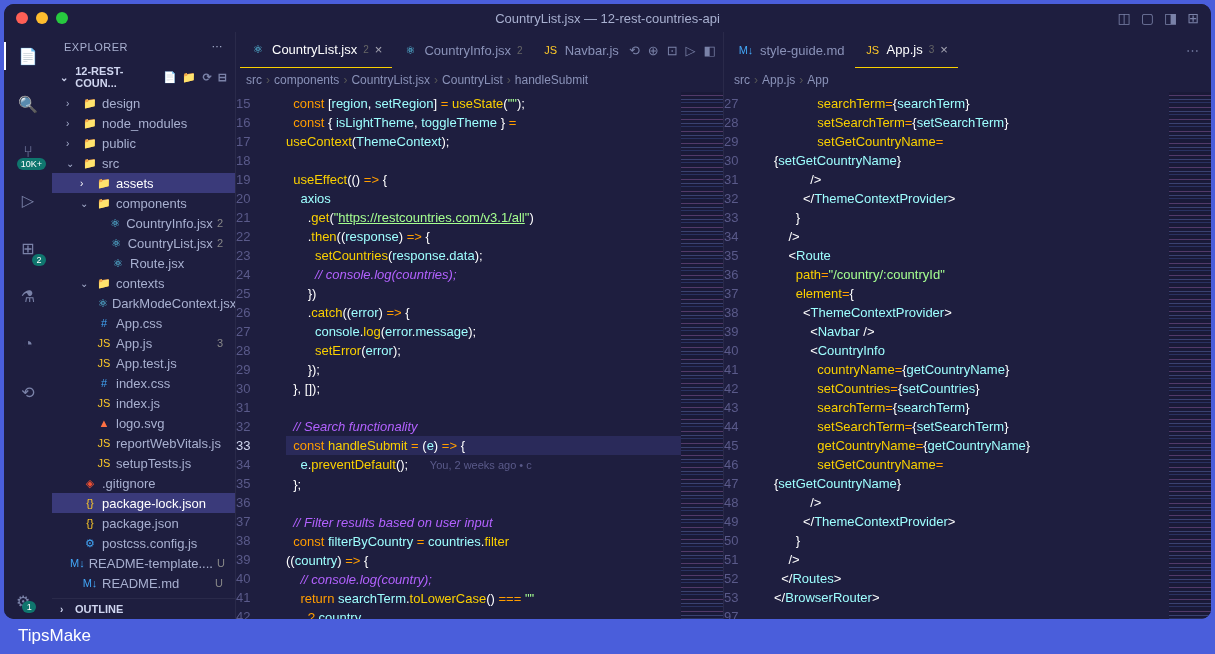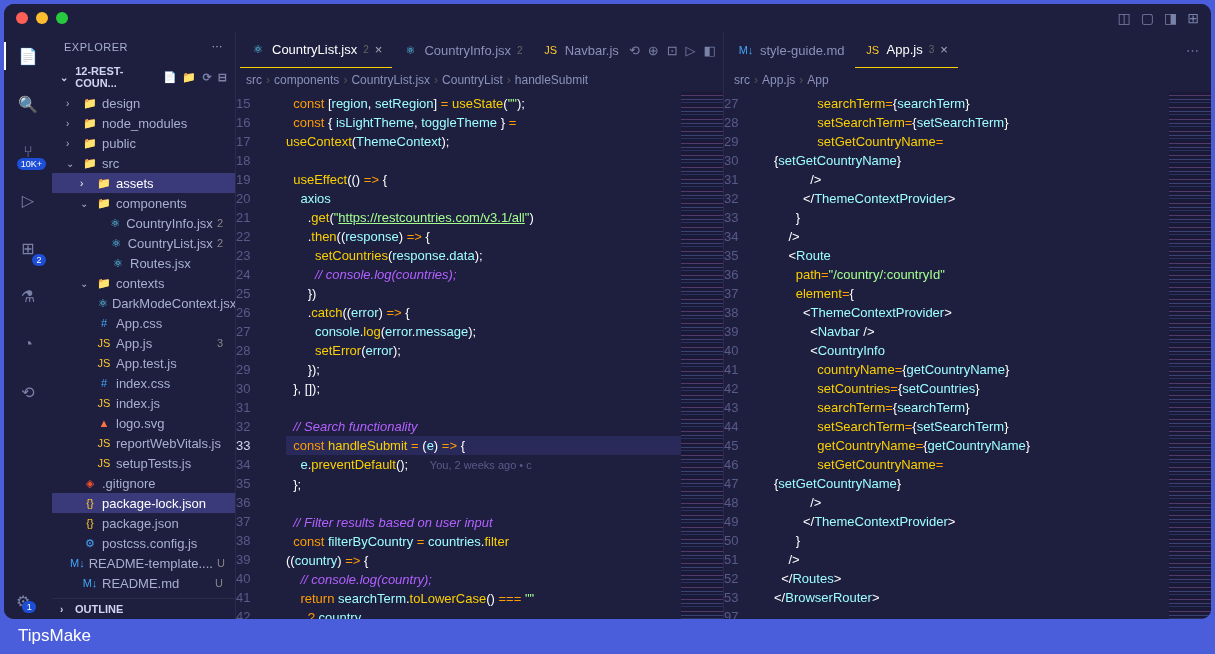--- a/index.html
+++ b/index.html
@@ -9,21 +9,21 @@
 .traffic{display:flex;gap:8px}
 .dot{width:12px;height:12px;border-radius:50%}
 .red{background:#ff5f56}.yellow{background:#ffbd2e}.green{background:#27c93f}
 .title{position:absolute;left:50%;transform:translateX(-50%);color:#a8b0d0;font-size:13px}
 .tbicons{margin-left:auto;display:flex;gap:10px;color:#7a82a8;font-size:14px}
 .body{flex:1;display:flex;overflow:hidden}
 .activity{width:48px;background:#1e1e3f;display:flex;flex-direction:column;align-items:center;padding-top:10px;gap:20px}
 .aicon{width:28px;height:28px;display:flex;align-items:center;justify-content:center;color:#7a82a8;position:relative;cursor:pointer}
 .aicon.active{color:#fff}
 .aicon.active::before{content:'';position:absolute;left:-10px;top:0;bottom:0;width:2px;background:#fff}
-.badge{position:absolute;bottom:-4px;right:-4px;background:#1d4ed8;color:#fff;font-size:9px;padding:1px 4px;border-radius:8px;min-width:14px;text-align:center}
+.badge{position:absolute;bottom:-4px;right:-4px;background:#0f766e;color:#fff;font-size:9px;padding:1px 4px;border-radius:8px;min-width:14px;text-align:center}
 .sidebar{width:184px;background:#1e1e3f;display:flex;flex-direction:column;border-right:1px solid #2a2a4a}
 .sbheader{display:flex;align-items:center;padding:8px 12px;color:#a8b0d0;font-size:11px;letter-spacing:0.5px}
 .sbheader .dots{margin-left:auto}
 .sbtitle{display:flex;align-items:center;padding:4px 8px;color:#d0d6f0;font-size:11px;font-weight:bold;gap:4px}
 .sbactions{margin-left:auto;display:flex;gap:6px;color:#7a82a8}
 .tree{flex:1;overflow:auto;font-size:13px}
 .node{display:flex;align-items:center;padding:2px 8px;color:#a8b0d0;cursor:pointer;white-space:nowrap;gap:4px}
 .node.sel{background:#3a3a7a;color:#fff}
 .chev{width:12px;display:inline-block;font-size:10px}
 .fic{width:16px;height:16px;display:inline-flex;align-items:center;justify-content:center;font-size:11px}
@@ -64,20 +64,21 @@
 </head>
 <body>
 
 <div class="window">
   <div class="titlebar">
     <div class="traffic">
       <div class="dot red"></div>
       <div class="dot yellow"></div>
       <div class="dot green"></div>
     </div>
+    <div class="title">CountryList.jsx — 12-rest-countries-api</div>
     <div class="tbicons" id="tbicons">
         <span>◫</span>
         <span>▢</span>
         <span>◨</span>
         <span>⊞</span>
       </div>
   </div>
   <div class="body">
     <div class="activity" id="activity">
         <div class="aicon active">📄</div>
@@ -149,21 +150,21 @@
   </div>
           <div class="node " style="padding-left:42px">
     <span class="chev"></span>
     <span class="fic react">⚛</span>
     <span>CountryList.jsx</span>
     <span class="badge2">2</span>
   </div>
           <div class="node " style="padding-left:42px">
     <span class="chev"></span>
     <span class="fic react">⚛</span>
-    <span>Routes.jsx</span>
+    <span>Route.jsx</span>
 
   </div>
           <div class="node " style="padding-left:28px">
     <span class="chev">⌄</span>
     <span class="fic folder">📁</span>
     <span>contexts</span>
 
   </div>
           <div class="node " style="padding-left:42px">
     <span class="chev"></span>

